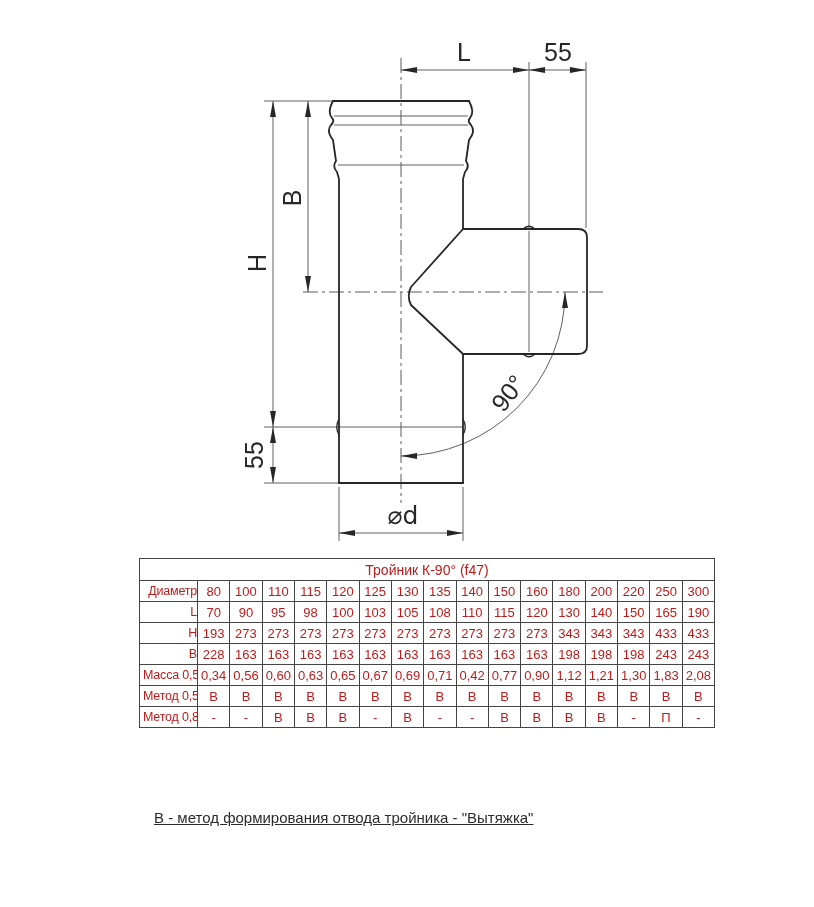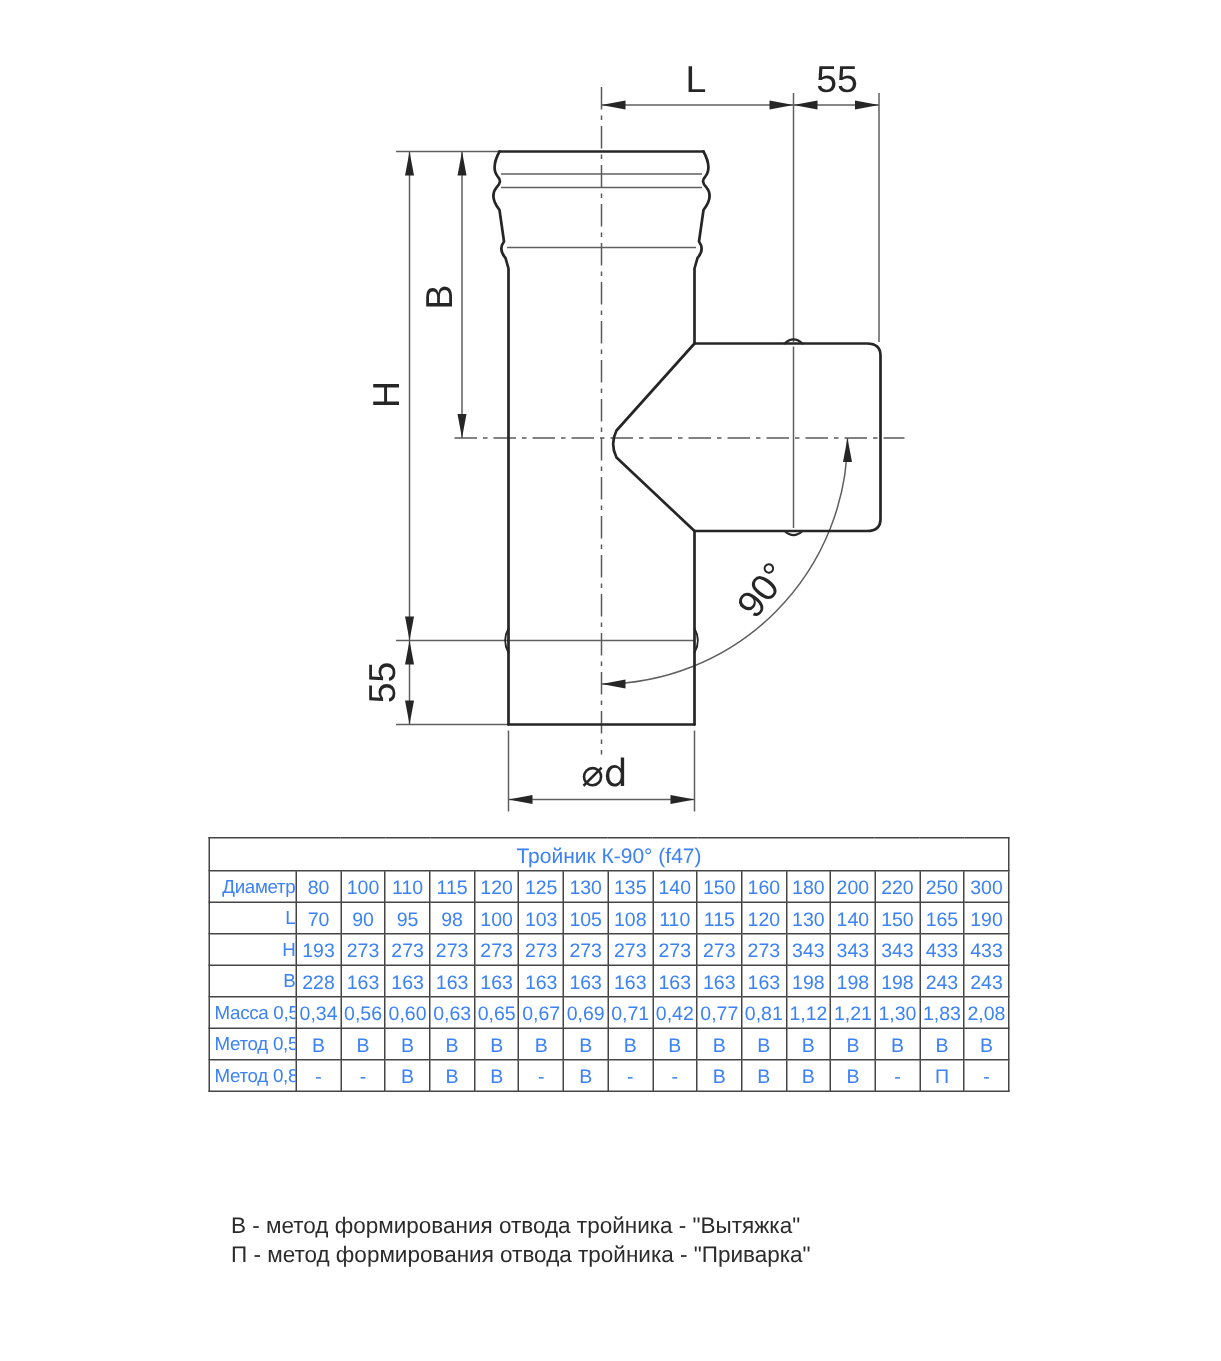--- a/index.html
+++ b/index.html
@@ -5,30 +5,30 @@
   html,body{margin:0;padding:0;background:#ffffff;}
   body{width:814px;height:907px;position:relative;font-family:"Liberation Sans",sans-serif;color:#2b2b2b;}
   #stage{position:absolute;inset:0;width:814px;height:907px;background:#fff;overflow:hidden;}
 
   
   #drawing{position:absolute;left:0;top:0;}
   .dimlabel{font-family:"Liberation Sans",sans-serif;font-size:25px;fill:#262626;}
   .dimlabel-dejavu{font-family:"DejaVu Sans",sans-serif;font-size:25px;fill:#262626;}
 
   
-  #dim-table{position:absolute;left:139px;top:558px;width:534px;border-collapse:collapse;table-layout:fixed;
-             font-size:13px;color:#3b82f6;}
+  #dim-table{position:absolute;left:139px;top:558px;width:576px;border-collapse:collapse;table-layout:fixed;
+             font-size:13px;color:#b91c1c;}
   #dim-table td{border:1px solid #454545;height:20px;text-align:center;padding:0;white-space:nowrap;
                 overflow:hidden;font-size:13px;}
   #dim-table td.rowhead{text-align:right;padding-left:3px;font-size:12.5px;letter-spacing:-0.2px;}
   #dim-table .title-row td{height:21px;font-size:14px;}
 
   
   #legend{position:absolute;left:146px;top:808px;font-size:15px;line-height:19px;color:#2b2b2b;}
-  #legend .legend-item{padding-left:8px;}
+  #legend .legend-item{padding-left:8px;text-decoration:underline;}
 </style>
 </head>
 <body>
 
 <div id="stage">
 
   <svg id="drawing" width="814" height="555" viewBox="0 0 814 555" xmlns="http://www.w3.org/2000/svg">
 
     <g stroke="#5a5a5a" stroke-width="1" fill="none" stroke-dasharray="15 4 3 4">
       <path d="M 401,58 L 401,503"></path>
@@ -202,21 +202,21 @@
           <td>0,34</td>
           <td>0,56</td>
           <td>0,60</td>
           <td>0,63</td>
           <td>0,65</td>
           <td>0,67</td>
           <td>0,69</td>
           <td>0,71</td>
           <td>0,42</td>
           <td>0,77</td>
-          <td>0,81</td>
+          <td>0,90</td>
           <td>1,12</td>
           <td>1,21</td>
           <td>1,30</td>
           <td>1,83</td>
           <td>2,08</td>
         </tr>
         <tr>
           <td class="rowhead">Метод 0,5</td>
           <td>В</td>
           <td>В</td>
@@ -252,16 +252,15 @@
           <td>В</td>
           <td>-</td>
           <td>П</td>
           <td>-</td>
         </tr>
       </tbody>
   </table>
 
   <div id="legend">
     <div class="legend-item">В - метод формирования отвода тройника - "Вытяжка"</div>
-    <div class="legend-item">П - метод формирования отвода тройника - "Приварка"</div>
   </div>
 
 </div>
 
 </body></html>

